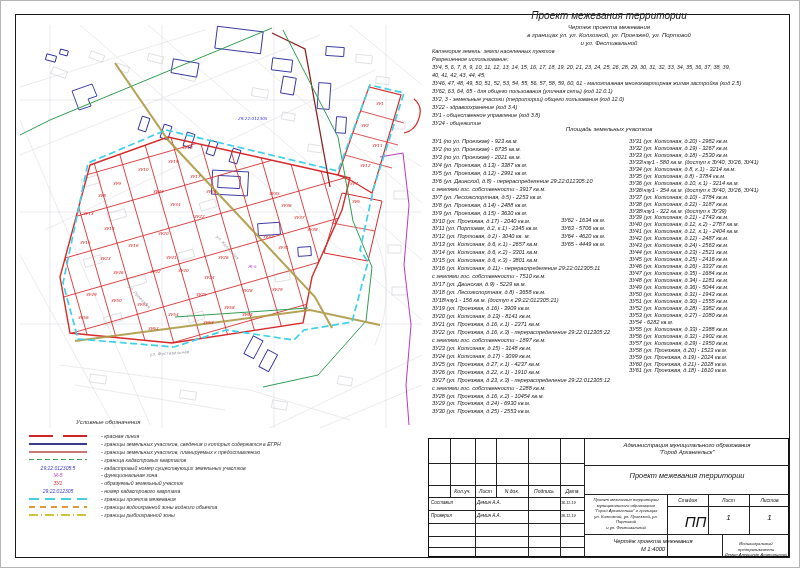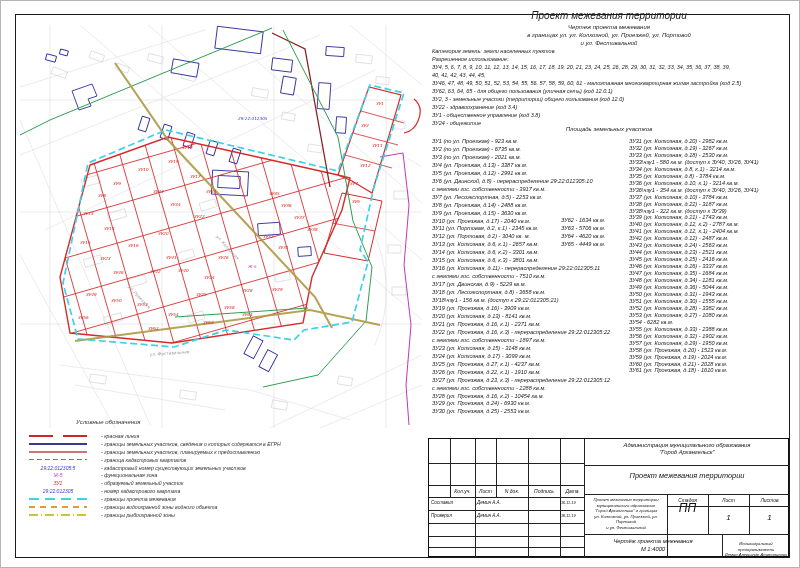--- a/index.html
+++ b/index.html
@@ -38,21 +38,21 @@
   .ls-blue{color:#3a3acc;} .ls-magenta{color:#c238c2;} .ls-red{color:#cc2626;}
   .llabel{margin-left:14px;white-space:nowrap;}
   
   .stamp{position:absolute;left:427px;top:437px;width:361px;height:119px;border:1.4px solid #111;box-sizing:border-box;font-style:italic;}
   .sl{position:absolute;background:#222;}
   .scell{position:absolute;text-align:center;color:#111;}
   .st-org{left:155px;top:3px;width:206px;font-size:5.8px;line-height:7px;}
   .st-proj{left:155px;top:32px;width:206px;font-size:7.4px;}
   .st-desc{left:156px;top:58px;width:82px;font-size:4.2px;line-height:5.5px;}
   .st-h{font-size:5px;}
-  .st-stage{left:238px;top:62px;width:41px;font-size:12px;}
+  .st-stage{left:238px;top:74px;width:41px;font-size:15px;padding-left:8px;}
   .st-sheet{left:279px;top:74px;width:41px;font-size:8px;}
   .st-sheets{left:320px;top:74px;width:41px;font-size:8px;}
   .st-draw{left:155px;top:99px;width:138px;font-size:5.8px;line-height:7.5px;}
   .st-comp{left:293px;top:102px;width:68px;font-size:4.2px;line-height:5.5px;}
   .st-row{font-size:4.6px;text-align:left;}
   
   .map{position:absolute;left:19px;top:24px;}
   .map text.ml{font:italic 4.2px "DejaVu Sans",sans-serif;}
   .map .r{fill:#d42222;} .map .m{fill:#c238c2;} .map .b{fill:#3a3ad0;}
   .map .g{fill:#9a9aa2;font-size:3.6px;}

